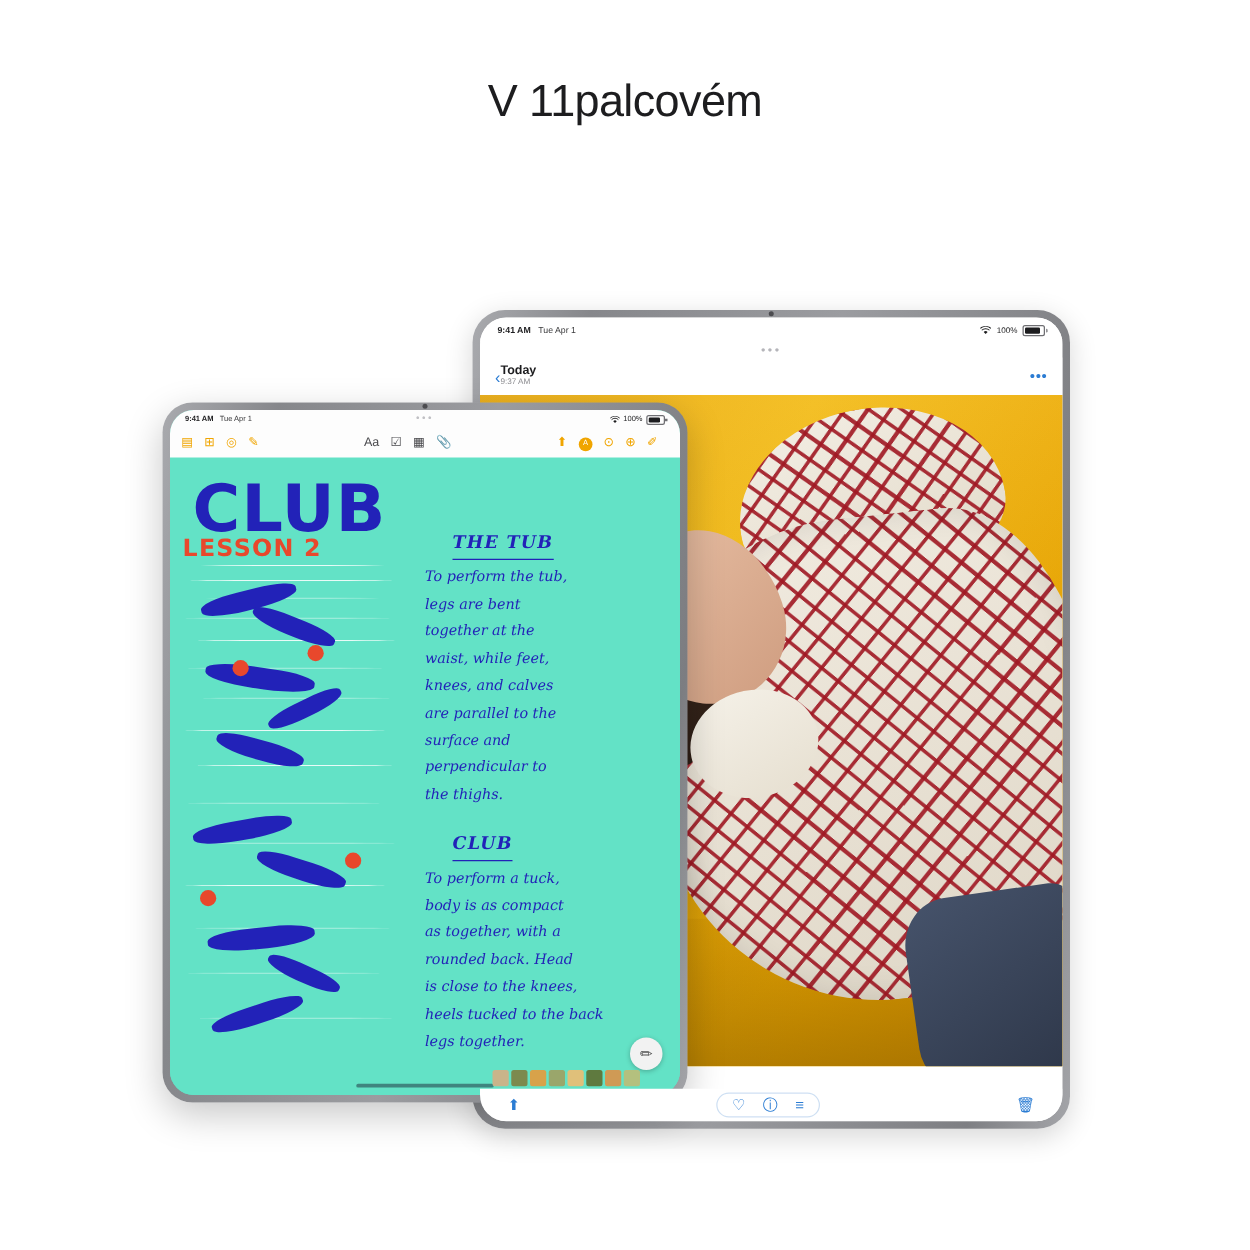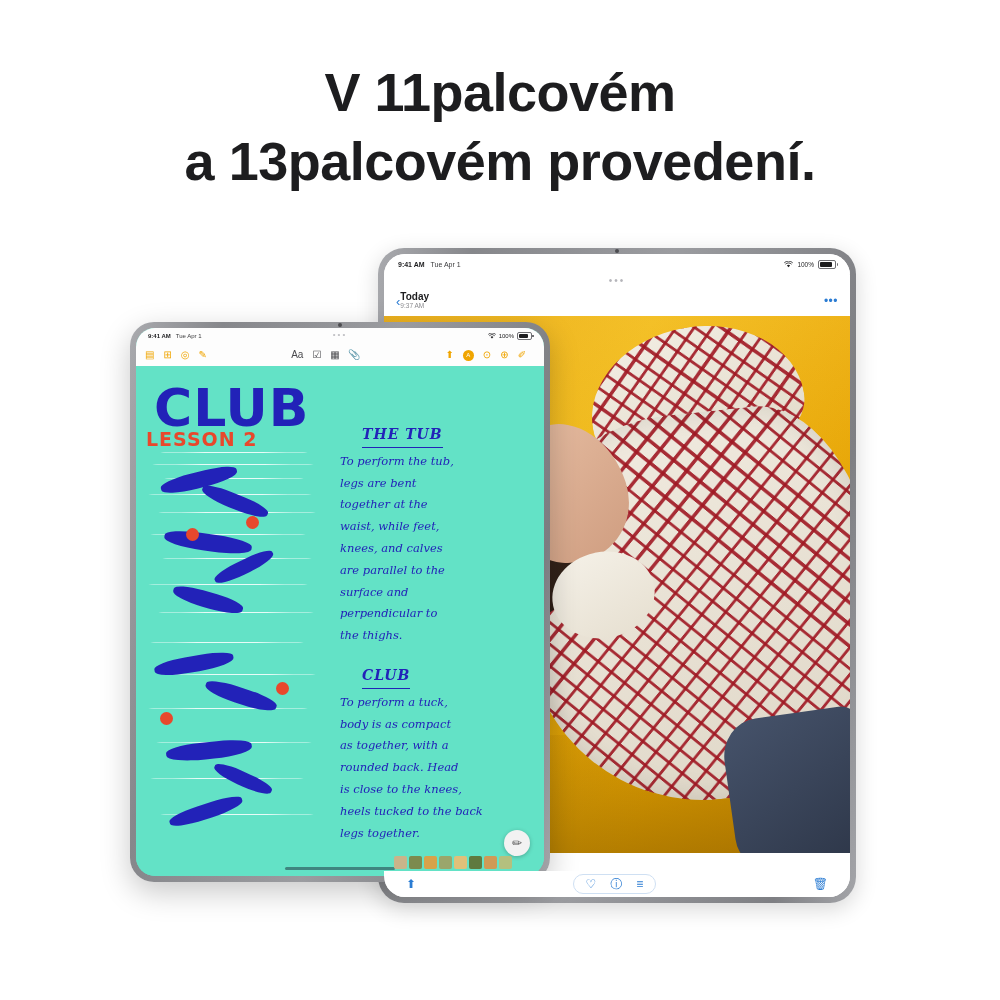--- a/index.html
+++ b/index.html
@@ -20,22 +20,22 @@
   }
 
   
   .headline {
     position: absolute;
     top: 58px;
     left: 0;
     width: 1000px;
     text-align: center;
     color: #1d1d1f;
-    font-weight: 700;
-    font-size: 54px;
+    font-weight: 400;
+    font-size: 36px;
     line-height: 1.28;
     letter-spacing: -0.5px;
   }
   .headline .line { display: block; }
 
   
   .stage {
     position: absolute;
     top: 230px;
     left: 0;
@@ -476,21 +476,20 @@
     background: #4c4c50;
   }
 </style>
 </head>
 <body>
 
 <div class="page">
 
   <div class="headline">
     <span class="line">V 11palcovém</span>
-    <span class="line">a 13palcovém provedení.</span>
   </div>
 
   <div class="stage">
 
     <div class="ipad-13">
       <div class="cam" style="left:50%; top:1px; transform:translateX(-50%);"></div>
       <div class="screen">
 
         <div class="sb13">
           <span class="time">9:41 AM</span>

